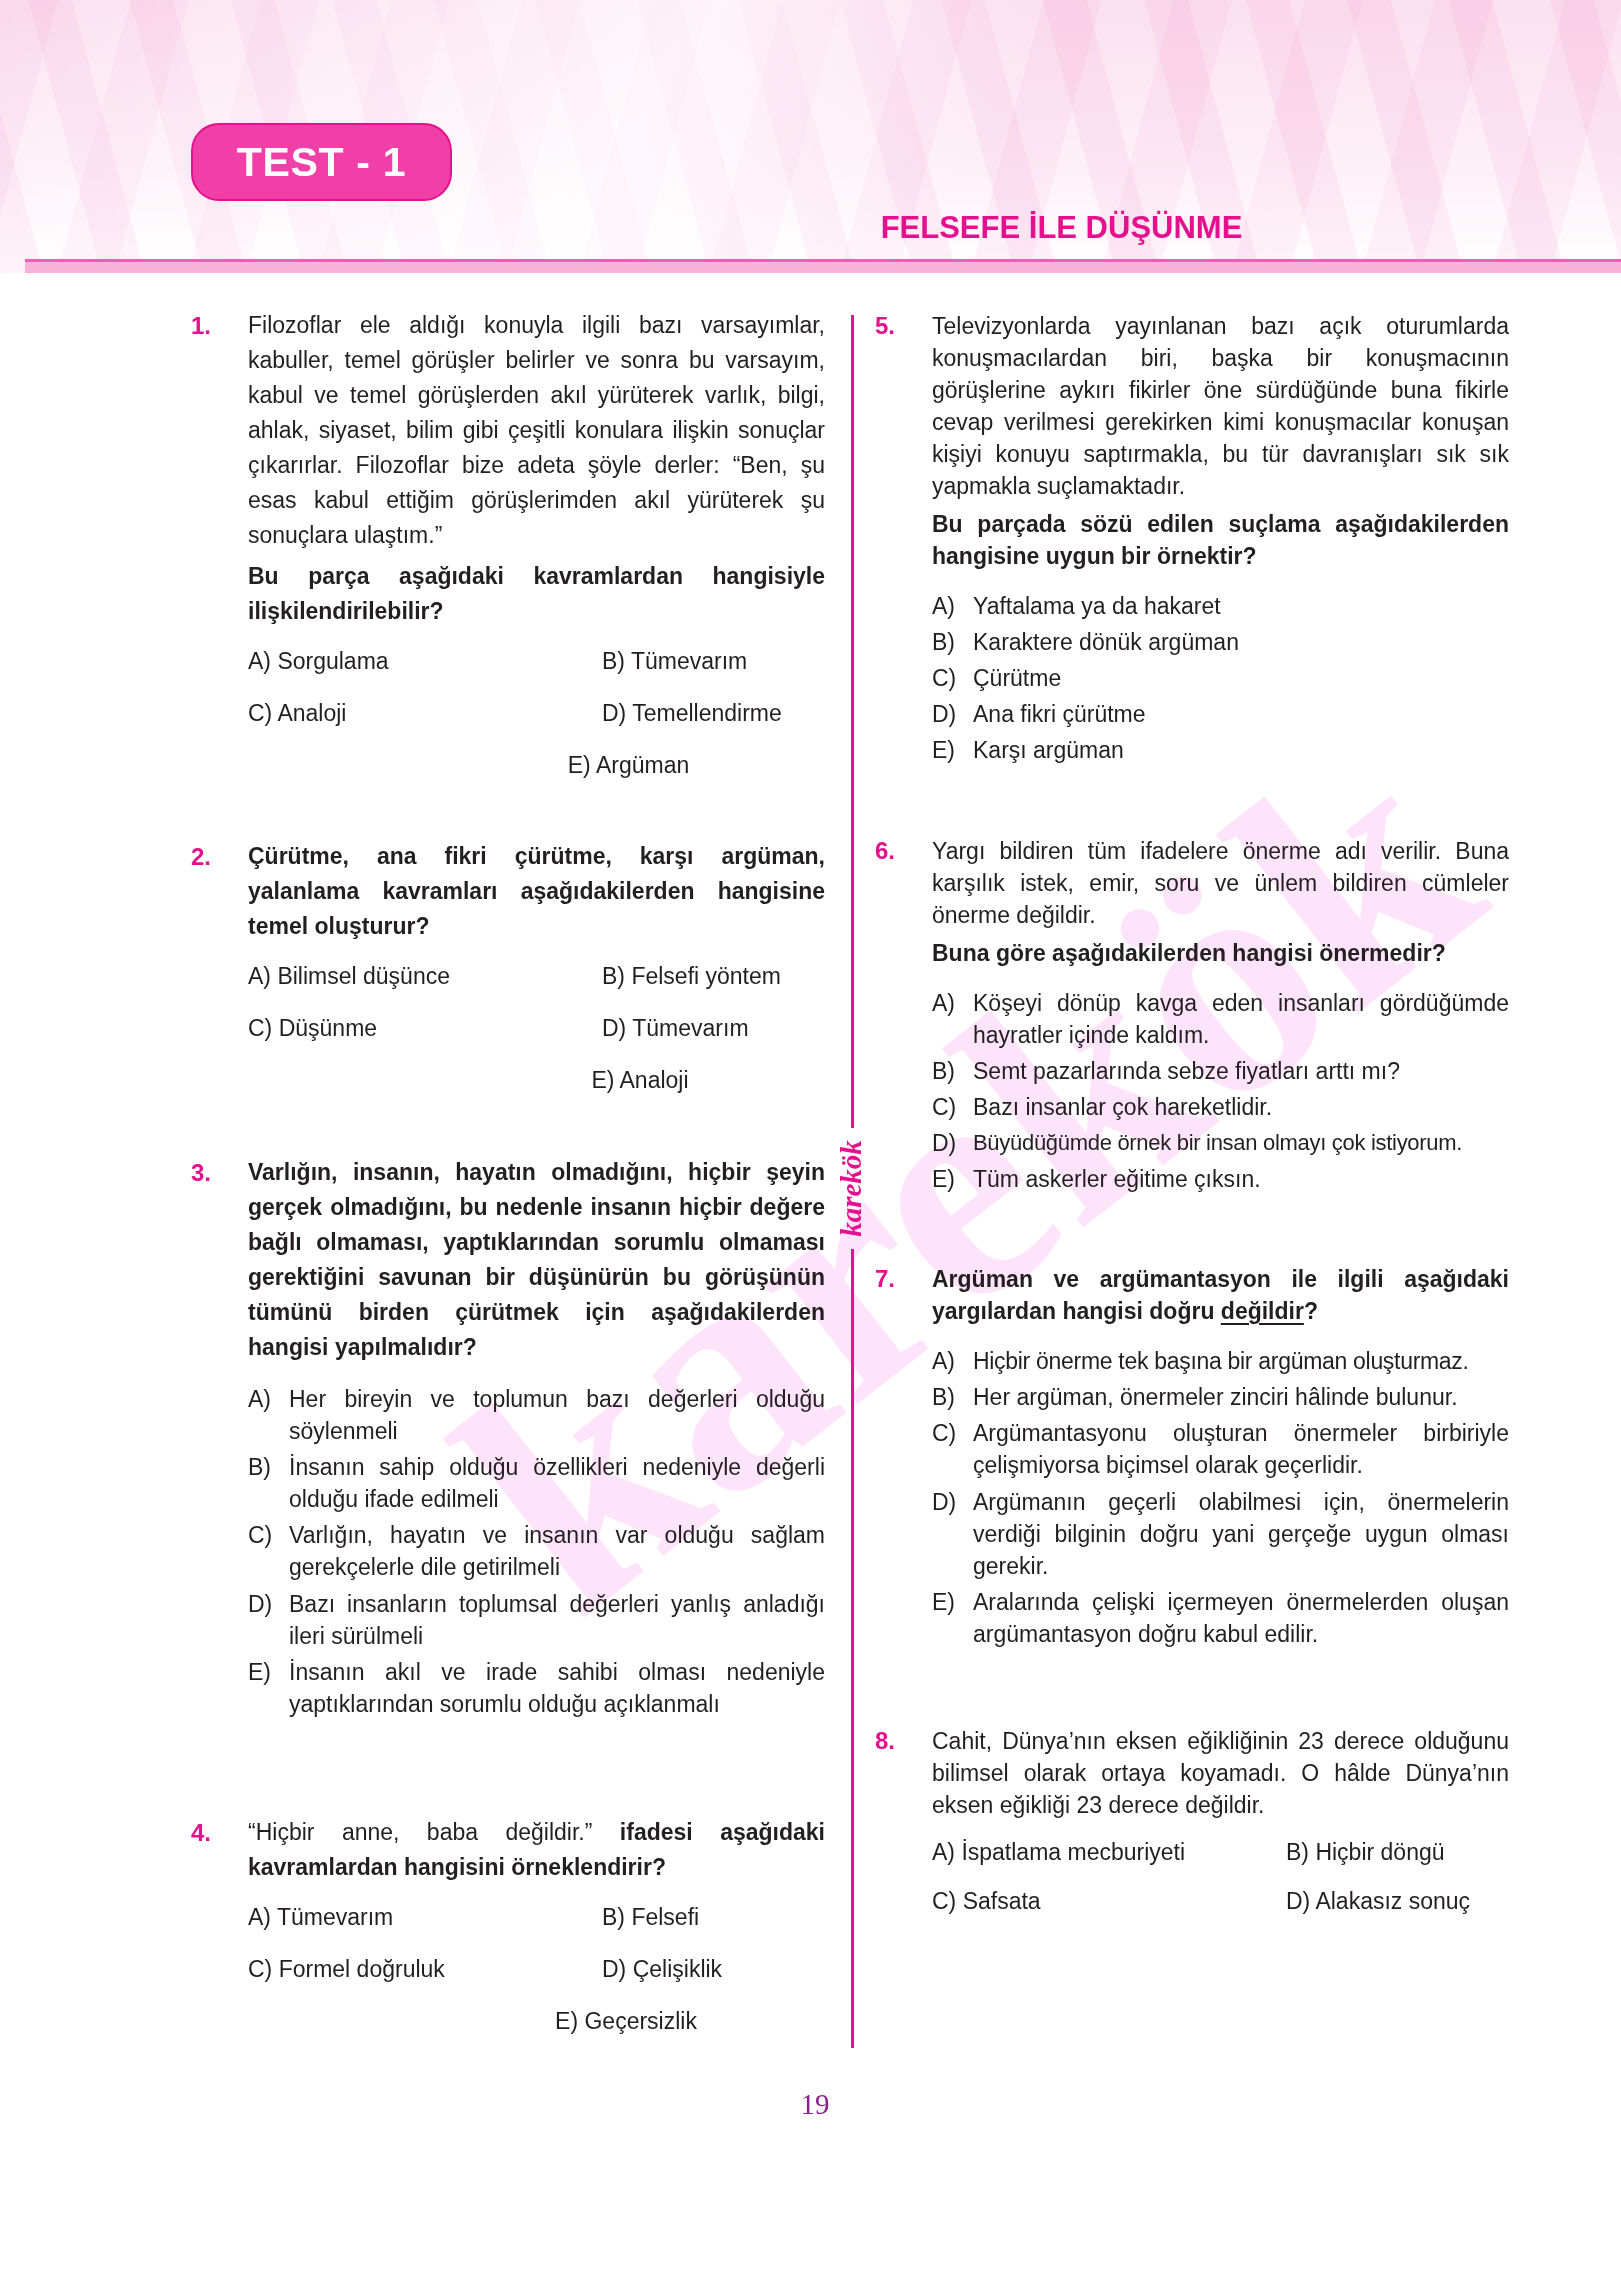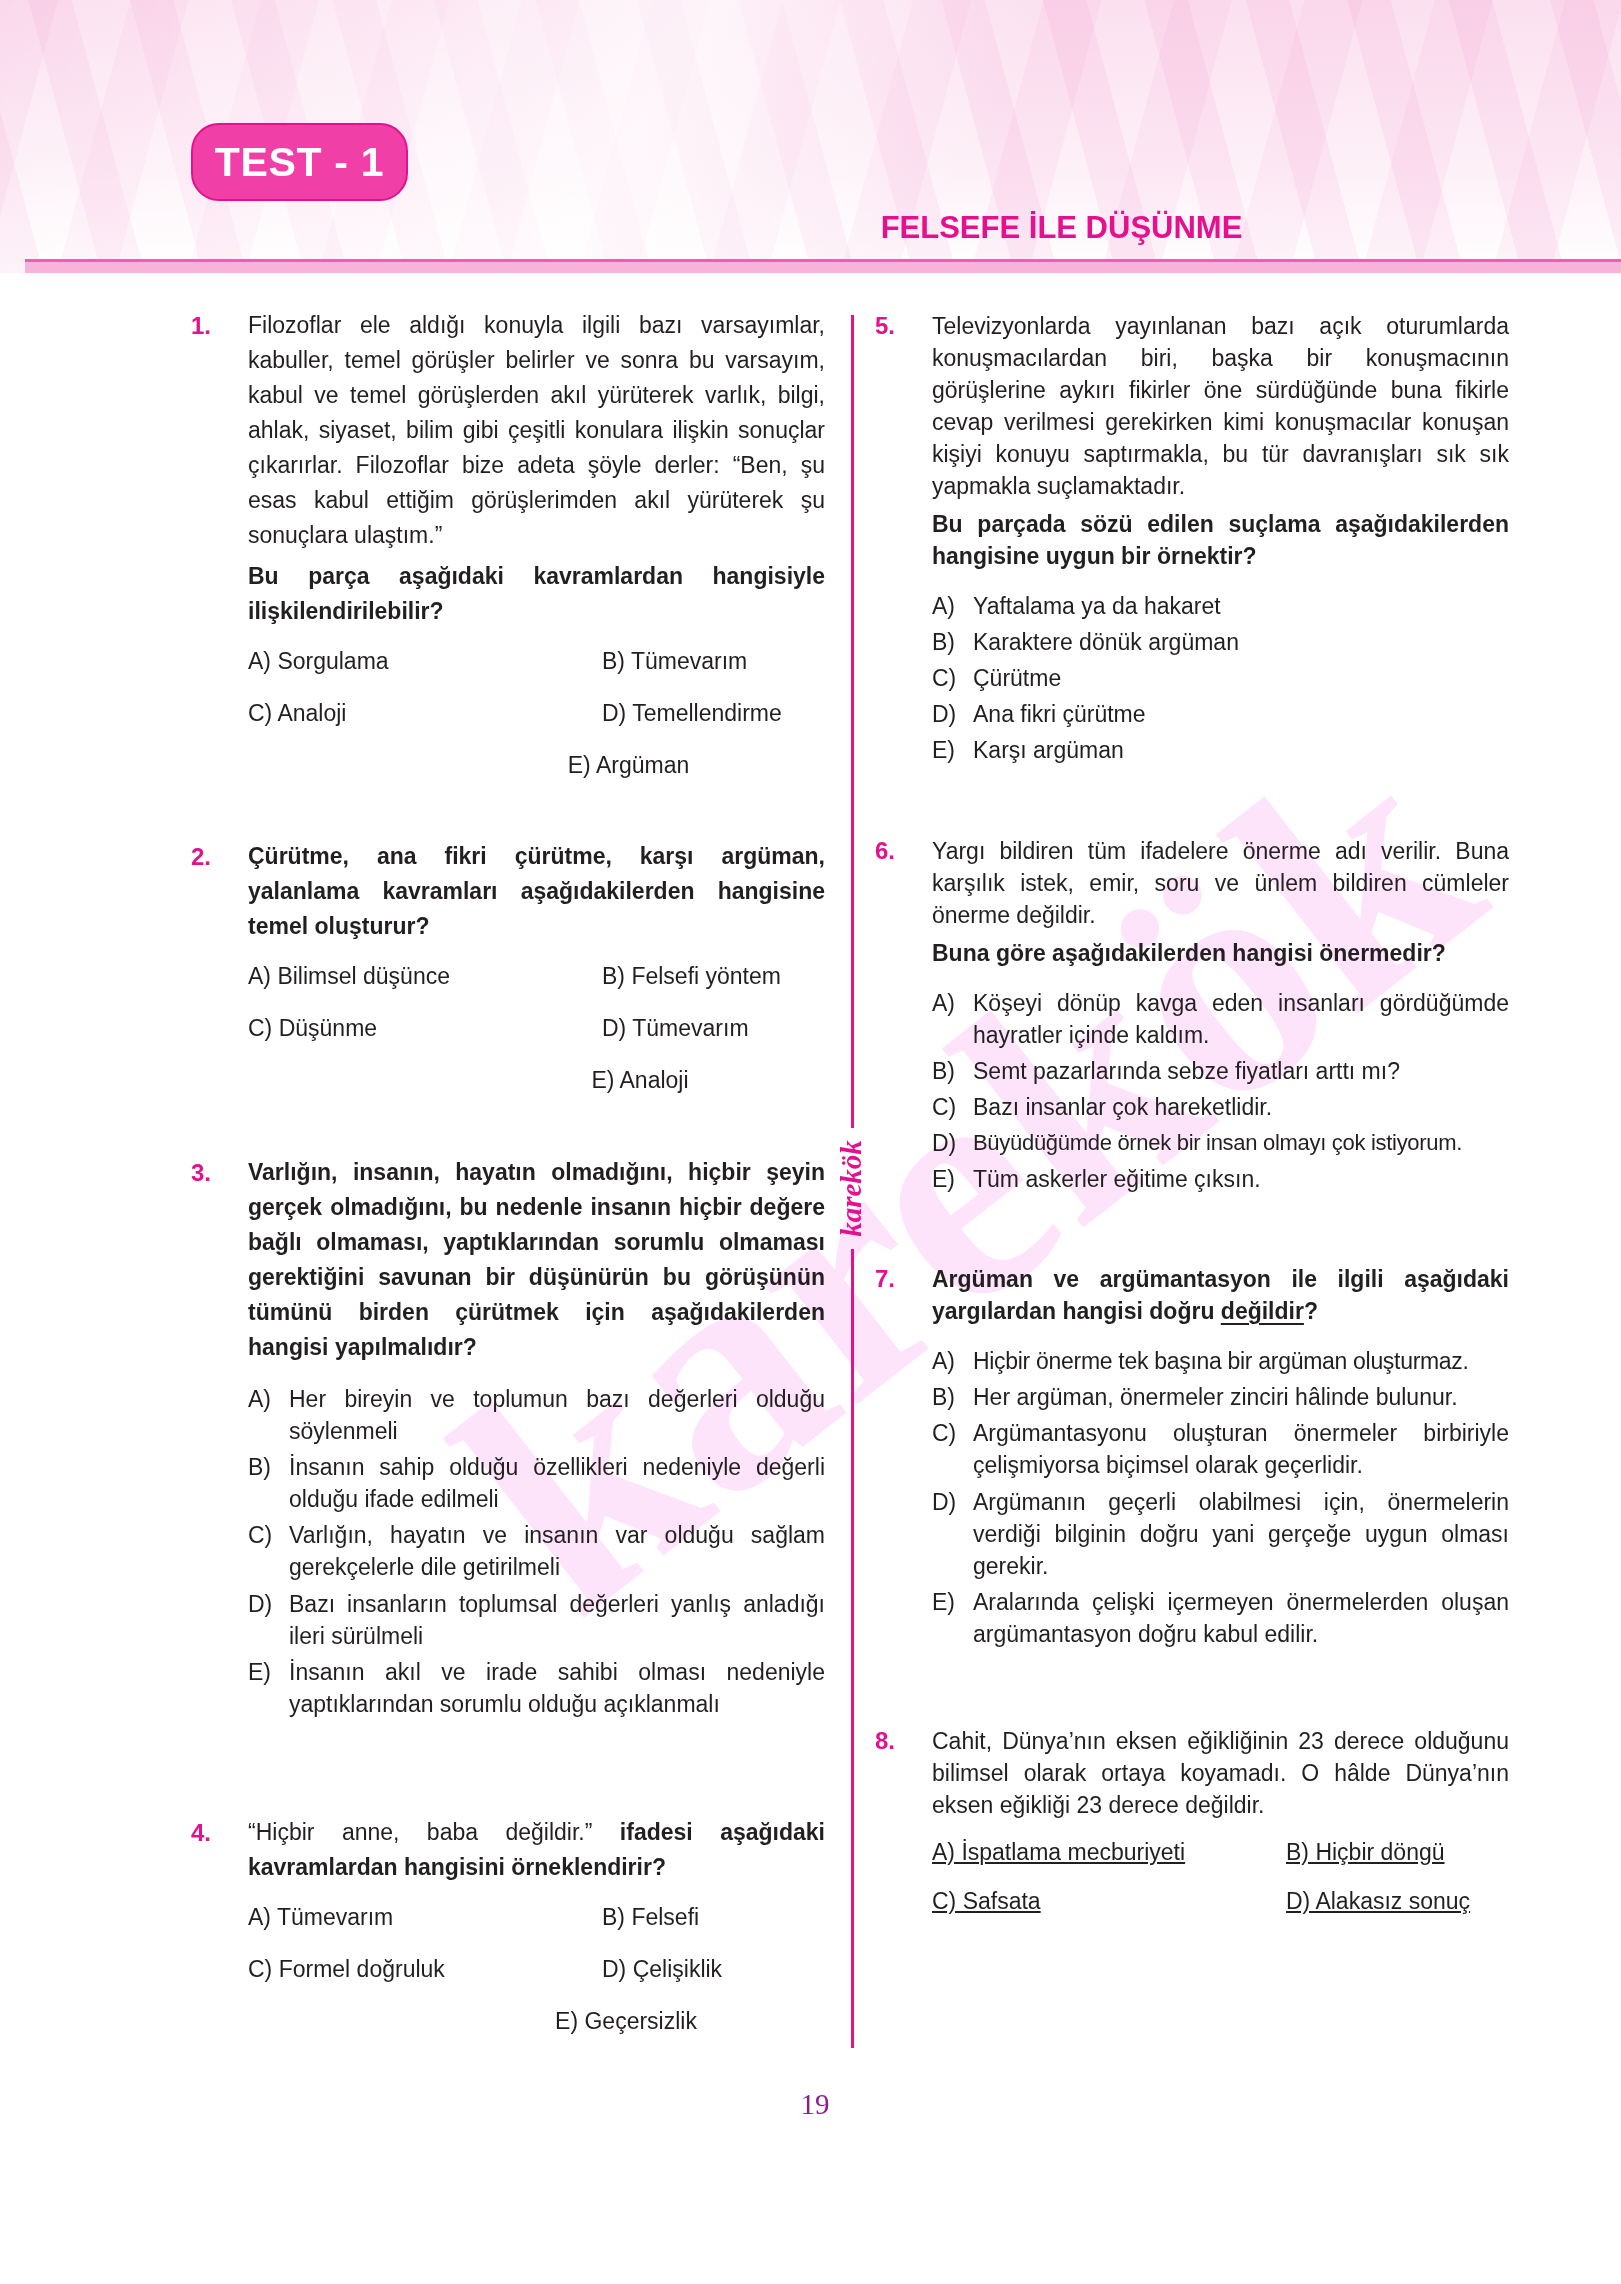--- a/index.html
+++ b/index.html
@@ -18,21 +18,21 @@
       repeating-linear-gradient(105deg, rgba(240,120,190,0.08) 0px, rgba(240,120,190,0.08) 56px, rgba(255,255,255,0) 56px, rgba(255,255,255,0) 126px),
       linear-gradient(180deg, #fbe0ef 0%, #fdf0f7 60%, #ffffff 100%);
   }
   .header-rule-top {
     position: absolute; left: 25px; top: 259px; width: 1597px; height: 3.5px; background: #ee5fb3;
   }
   .header-rule-band {
     position: absolute; left: 25px; top: 262px; width: 1597px; height: 11.2px; background: #f8b3db;
   }
   .test-badge {
-    position: absolute; left: 191px; top: 123px; width: 217px; height: 78px;
+    position: absolute; left: 191px; top: 123px; width: 261px; height: 78px;
     box-sizing: border-box;
     background: #f040a8; border: 2.8px solid #e4108e; border-radius: 28px;
     color: #fff; font-weight: bold; font-size: 41px;
     display: flex; align-items: center; justify-content: center;
     letter-spacing: 0.7px;
   }
   .page-title {
     position: absolute; left: 0; width: 2123px; top: 210px; text-align: center;
     color: #e4108e; font-weight: bold; font-size: 31px;
   }
@@ -256,21 +256,21 @@
     <div class="opt">
         <span class="lt">E)</span>
         <span class="tx">Aralarında çelişki içermeyen önermelerden oluşan argümantasyon doğru kabul edilir.</span>
       </div>
   </div>
 </div>
 
 <div class="q col-right" style="top:1725px; line-height:32px;">
   <span class="num">8.</span>
   <p class="stem">Cahit, Dünya’nın eksen eğikliğinin 23 derece olduğunu bilimsel olarak ortaya koyamadı. O hâlde Dünya’nın eksen eğikliği 23 derece değildir.</p>
-  <div class="opts-grid" style="row-gap:17px; text-decoration:underline;">
+  <div class="opts-grid" style="row-gap:17px; ">
     <span class="opt">A) İspatlama mecburiyeti</span>
     <span class="opt">B) Hiçbir döngü</span>
     <span class="opt">C) Safsata</span>
     <span class="opt">D) Alakasız sonuç</span>
   </div>
 </div>
 
 <div class="page-number">19</div>
 
 

